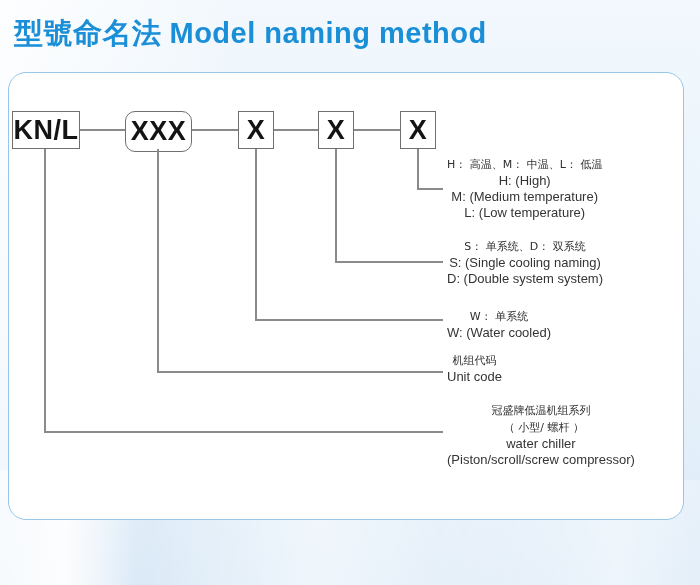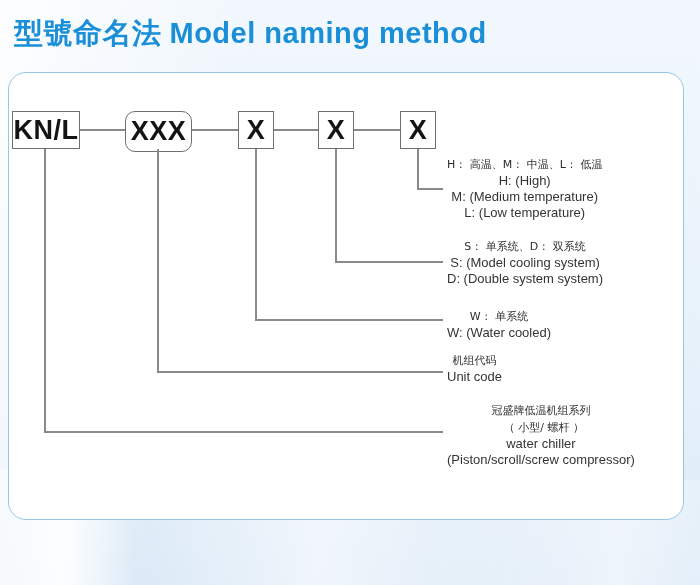--- a/index.html
+++ b/index.html
@@ -168,21 +168,21 @@
 
   <div class="legend" style="top:156px;">
     <div class="cn">H： 高温、M： 中温、L： 低温</div>
     <div class="en">H: (High)</div>
     <div class="en">M: (Medium temperature)</div>
     <div class="en">L: (Low temperature)</div>
   </div>
 
   <div class="legend" style="top:238px;">
     <div class="cn">S： 单系统、D： 双系统</div>
-    <div class="en">S: (Model cooling system)</div>
+    <div class="en">S: (Single cooling naming)</div>
     <div class="en">D: (Double system system)</div>
   </div>
 
   <div class="legend" style="top:308px;">
     <div class="cn">W： 单系统</div>
     <div class="en">W: (Water cooled)</div>
   </div>
 
   <div class="legend" style="top:352px;">
     <div class="cn">机组代码</div>

